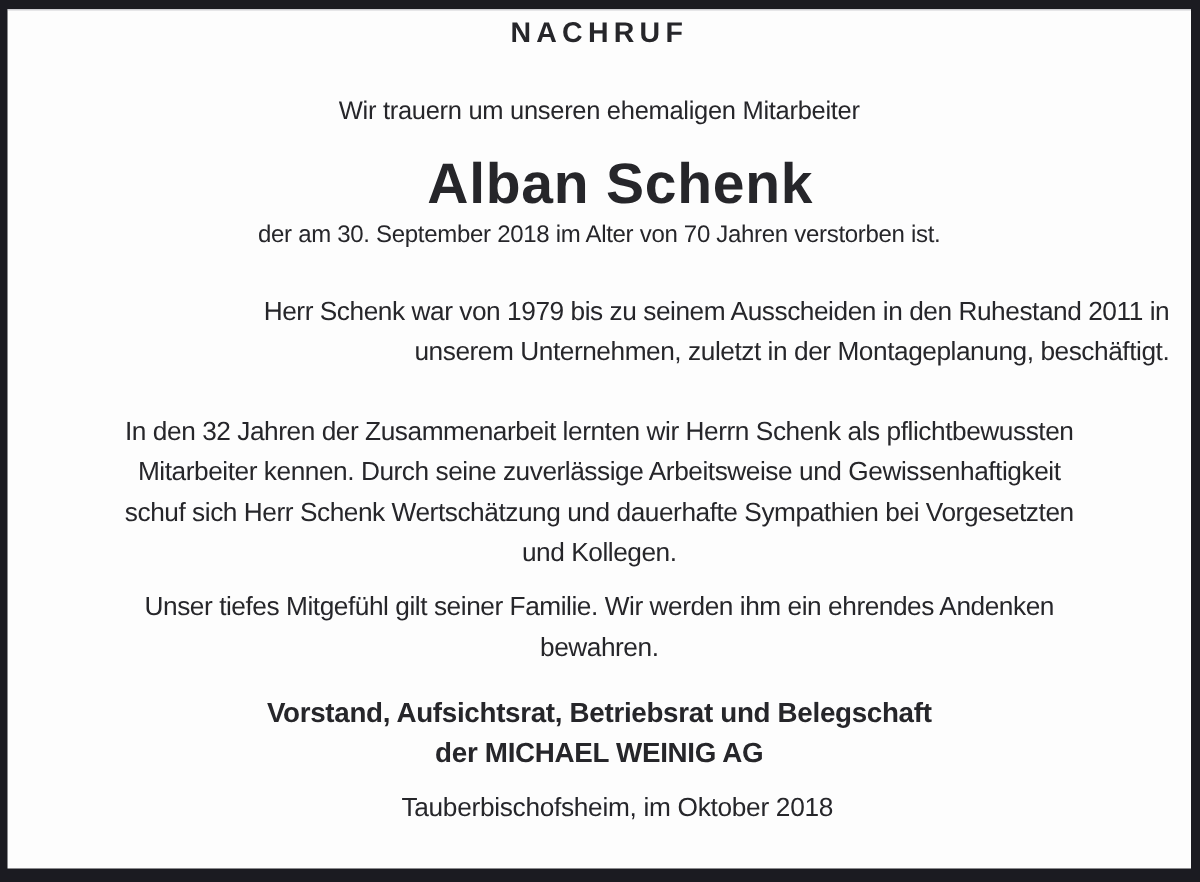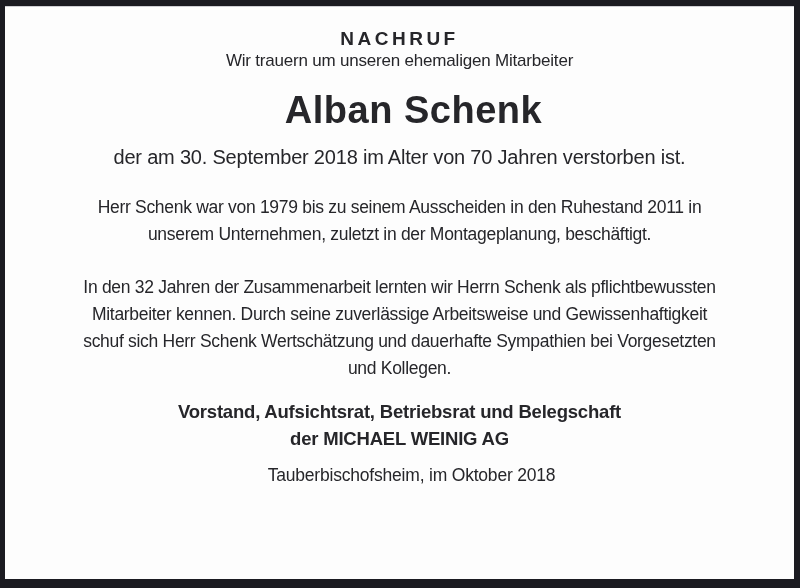--- a/index.html
+++ b/index.html
@@ -16,58 +16,59 @@
     border-top: 6px solid var(--frame, #1b1b21);
     border-bottom: 9px solid var(--frame, #1b1b21);
     border-left: 5px solid var(--frame, #1b1b21);
     border-right: 6px solid var(--frame, #1b1b21);
     box-shadow: inset 0 1px 0 #cfcfd4; 
     font-family: "Liberation Sans", "DejaVu Sans", sans-serif;
     color: var(--text, #26262a);
     overflow: hidden;
   }
   .content {
-    padding-top: 22px;
+    padding-top: 6px;
     text-align: center;
   }
   .title {
     font-size: 19px;
     font-weight: bold;
     letter-spacing: 3.5px;
     line-height: 22px;
   }
   .intro {
+    margin-top: 29px;
     font-size: 17px;
     line-height: 22px;
     letter-spacing: -0.2px;
   }
   .name {
     margin-top: 16px;
     font-size: 38px;
     font-weight: bold;
     line-height: 44px;
     letter-spacing: 0.5px;
     margin-left: 28px;
   }
   .death-line {
-    margin-top: 14px;
-    font-size: 20px;
+    margin-top: 1px;
+    font-size: 16px;
     line-height: 22px;
     letter-spacing: -0.2px;
     text-align: center;
   }
   .para {
     width: 760px;
     margin: 0 auto;
     font-size: 17.5px;
     line-height: 27px;
     letter-spacing: -0.3px;
     white-space: pre-line;
   }
-  .para-1 { margin-top: 26px; }
+  .para-1 { margin-top: 26px; text-align: right; }
   .para-2 { margin-top: 26px; }
   .para-3 { margin-top: 9px; }
   .signature {
     margin-top: 16px;
     font-size: 18.5px;
     font-weight: bold;
     line-height: 27px;
     letter-spacing: -0.2px;
     white-space: pre-line;
   }
@@ -94,20 +95,22 @@
     <div class="death-line">der am 30. September 2018 im Alter von 70 Jahren verstorben ist.</div>
 
     <div class="para para-1">Herr Schenk war von 1979 bis zu seinem Ausscheiden in den Ruhestand 2011 in
 unserem Unternehmen, zuletzt in der Montageplanung, beschäftigt.</div>
 
     <div class="para para-2">In den 32 Jahren der Zusammenarbeit lernten wir Herrn Schenk als pflichtbewussten
 Mitarbeiter kennen. Durch seine zuverlässige Arbeitsweise und Gewissenhaftigkeit
 schuf sich Herr Schenk Wertschätzung und dauerhafte Sympathien bei Vorgesetzten
 und Kollegen.</div>
 
+    <div class="para para-3">Unser tiefes Mitgefühl gilt seiner Familie. Wir werden ihm ein ehrendes Andenken
+bewahren.</div>
 
     <div class="signature">Vorstand, Aufsichtsrat, Betriebsrat und Belegschaft
 der MICHAEL WEINIG AG</div>
 
     <div class="dateline">Tauberbischofsheim, im Oktober 2018</div>
 
   </div>
 </div>
 
 </body></html>

